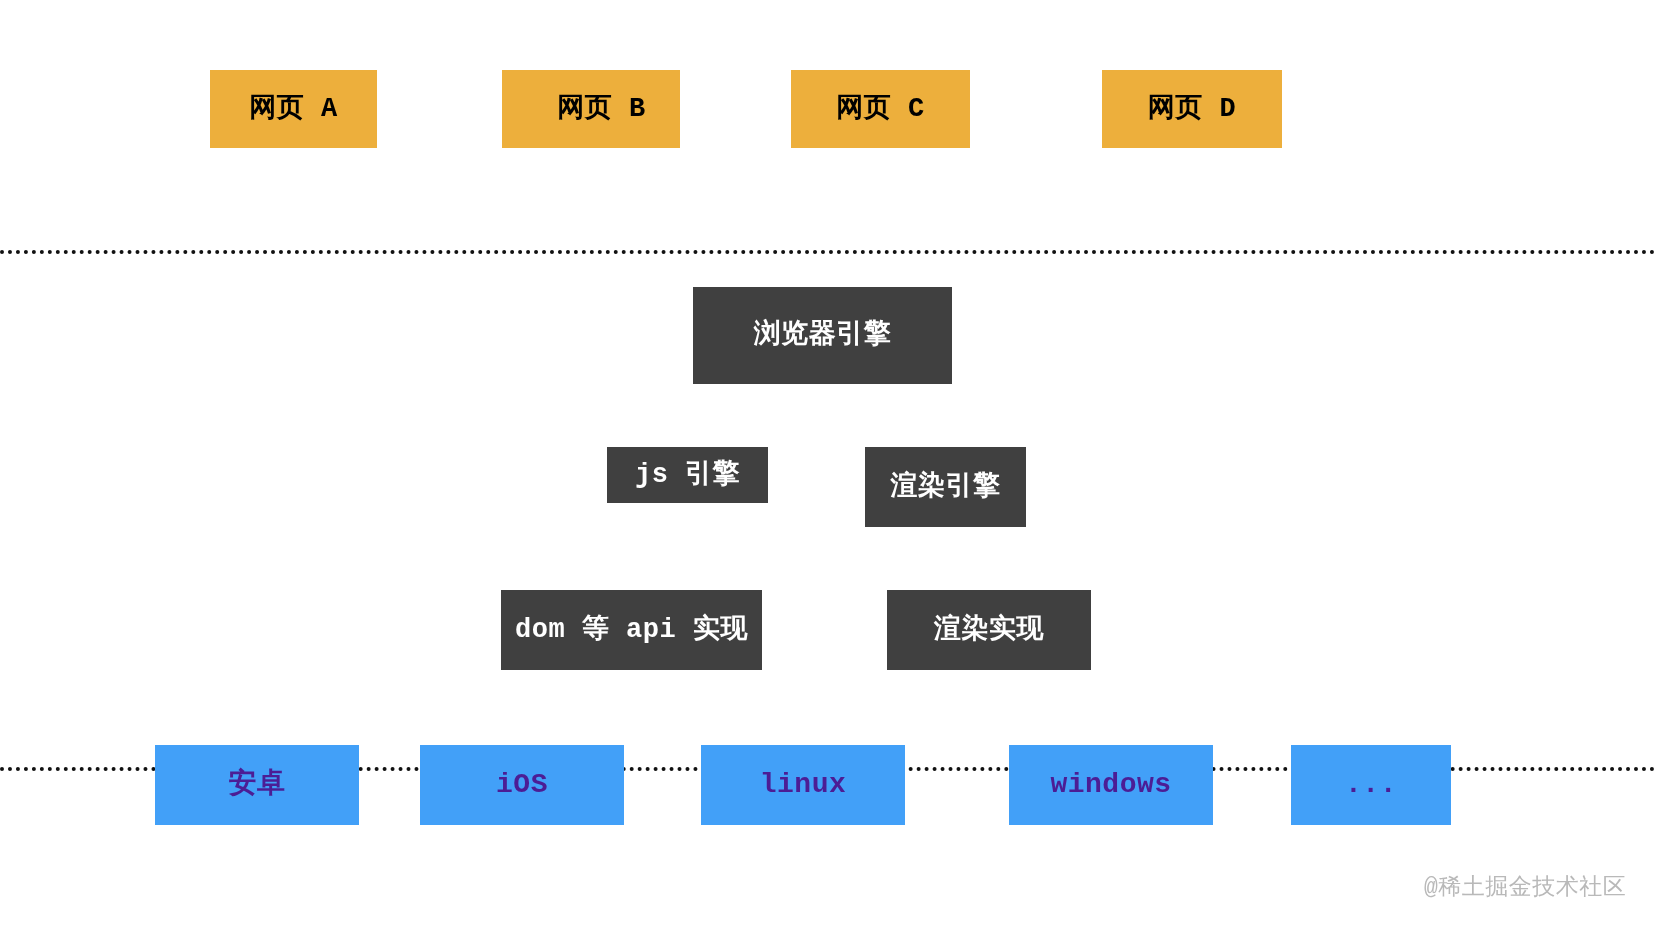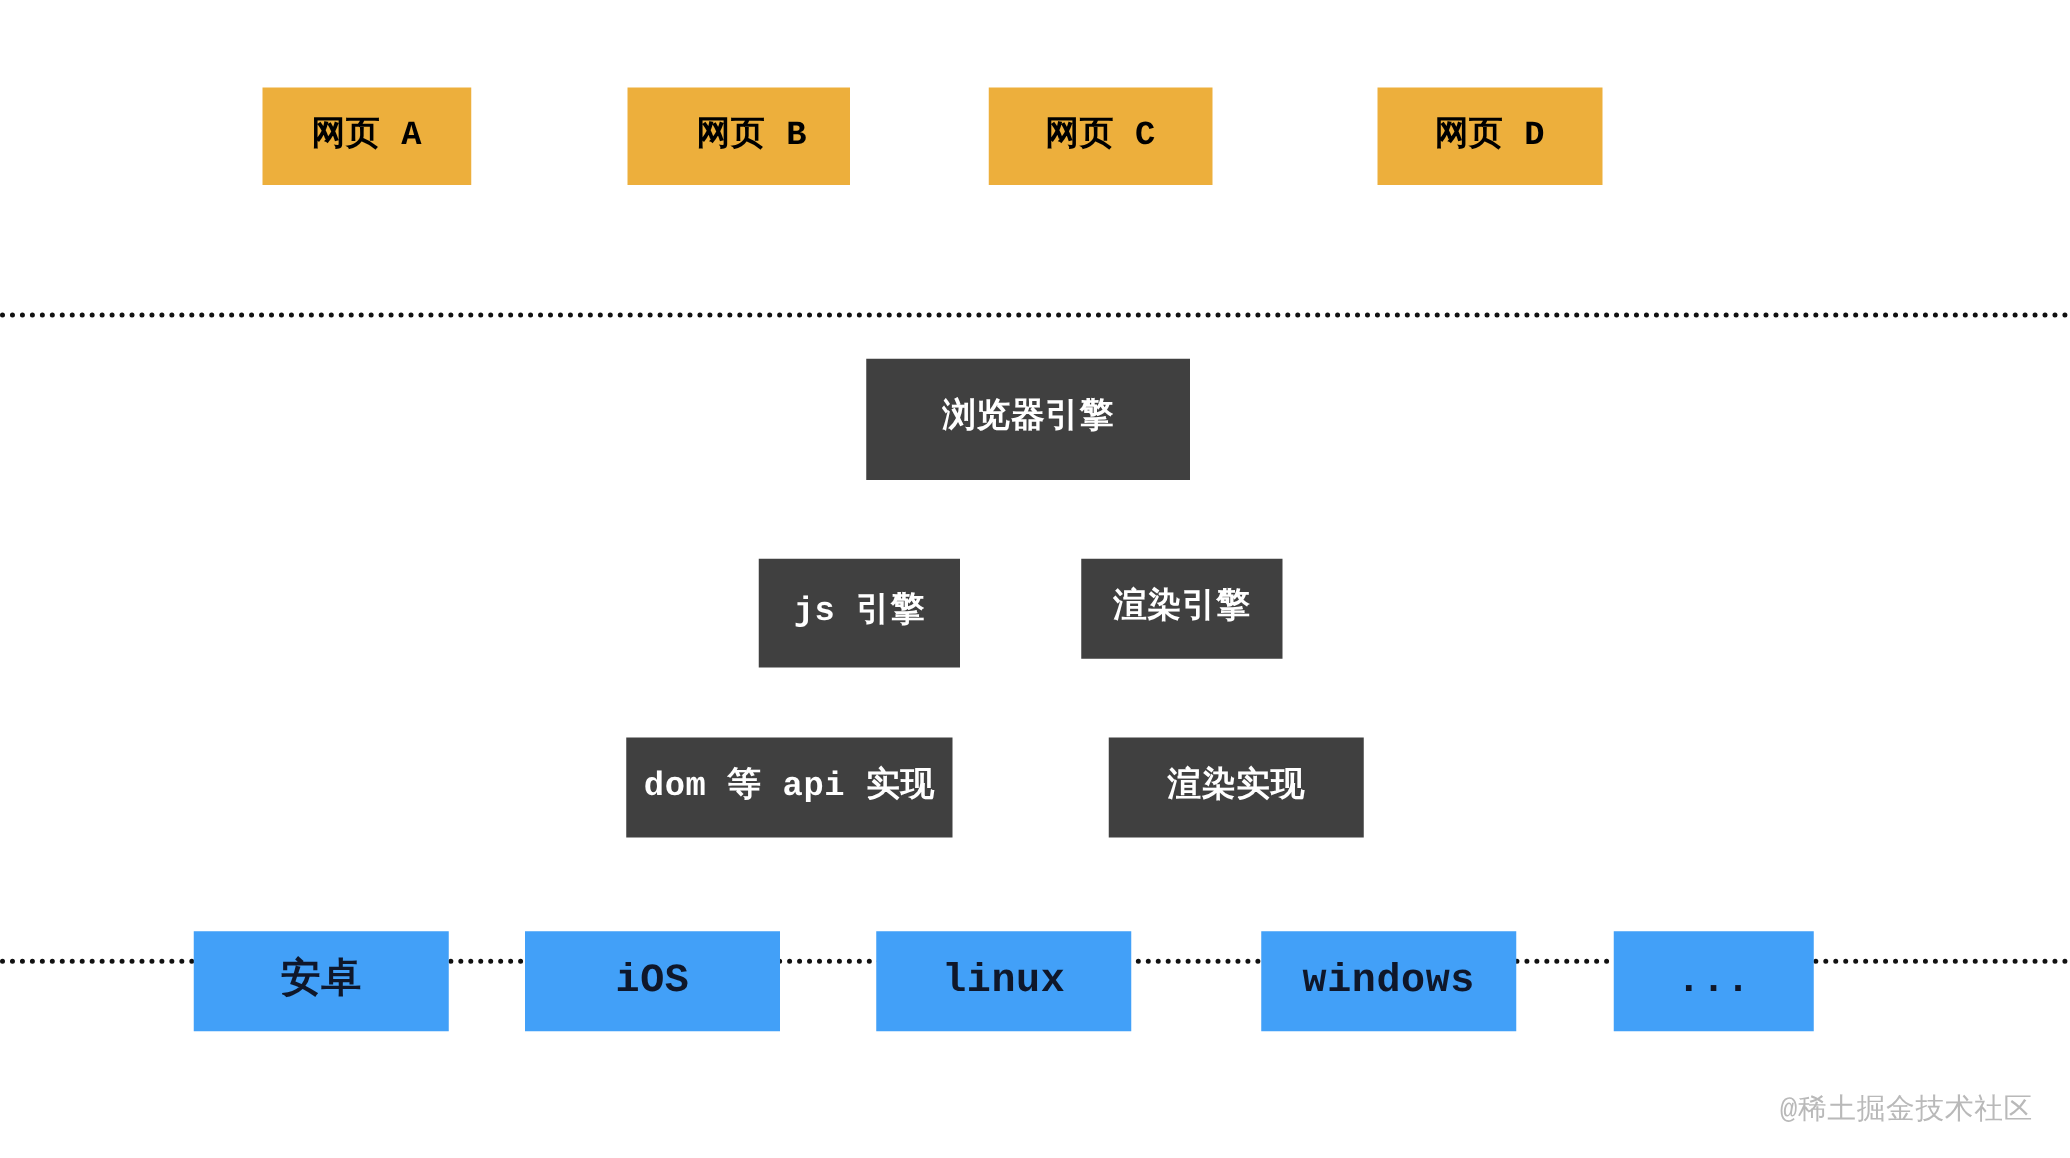--- a/index.html
+++ b/index.html
@@ -41,22 +41,22 @@
   }
 
   .node.engine {
     background: #404040;
     color: #ffffff;
     font-size: 27px;
   }
 
   .node.platform {
     background: #42a0f8;
-    color: #0f172a;
-    font-size: 32px;
+    color: #4c1d95;
+    font-size: 28px;
   }
 
   
   .divider {
     position: absolute;
     left: 0;
     width: 1656px;
     height: 0;
     border-top: 4px dotted #111111;
   }
@@ -82,21 +82,21 @@
       <div class="node page" style="left: 502px; top: 70px; width: 178px; height: 78px; padding-left: 21px;">网页 B</div>
       <div class="node page" style="left: 791px; top: 70px; width: 179px; height: 78px;">网页 C</div>
       <div class="node page" style="left: 1102px; top: 70px; width: 180px; height: 78px;">网页 D</div>
     </div>
 
   <div class="divider" id="divider-0" style="top: 250px;"></div>
 
   <div class="node engine" id="engine-root" style="left: 693px; top: 287px; width: 259px; height: 97px;">浏览器引擎</div>
 
   <div id="sub-engines-layer">
-      <div class="node engine" style="left: 607px; top: 447px; width: 161px; height: 87px;">js 引擎</div>
+      <div class="node engine" style="left: 607px; top: 447px; width: 161px; height: 56px;">js 引擎</div>
       <div class="node engine" style="left: 865px; top: 447px; width: 161px; height: 80px;">渲染引擎</div>
     </div>
 
   <div id="implementations-layer">
       <div class="node engine" style="left: 501px; top: 590px; width: 261px; height: 80px;">dom 等 api 实现</div>
       <div class="node engine" style="left: 887px; top: 590px; width: 204px; height: 80px;">渲染实现</div>
     </div>
 
   <div class="divider" id="divider-1" style="top: 767px;"></div>
 

